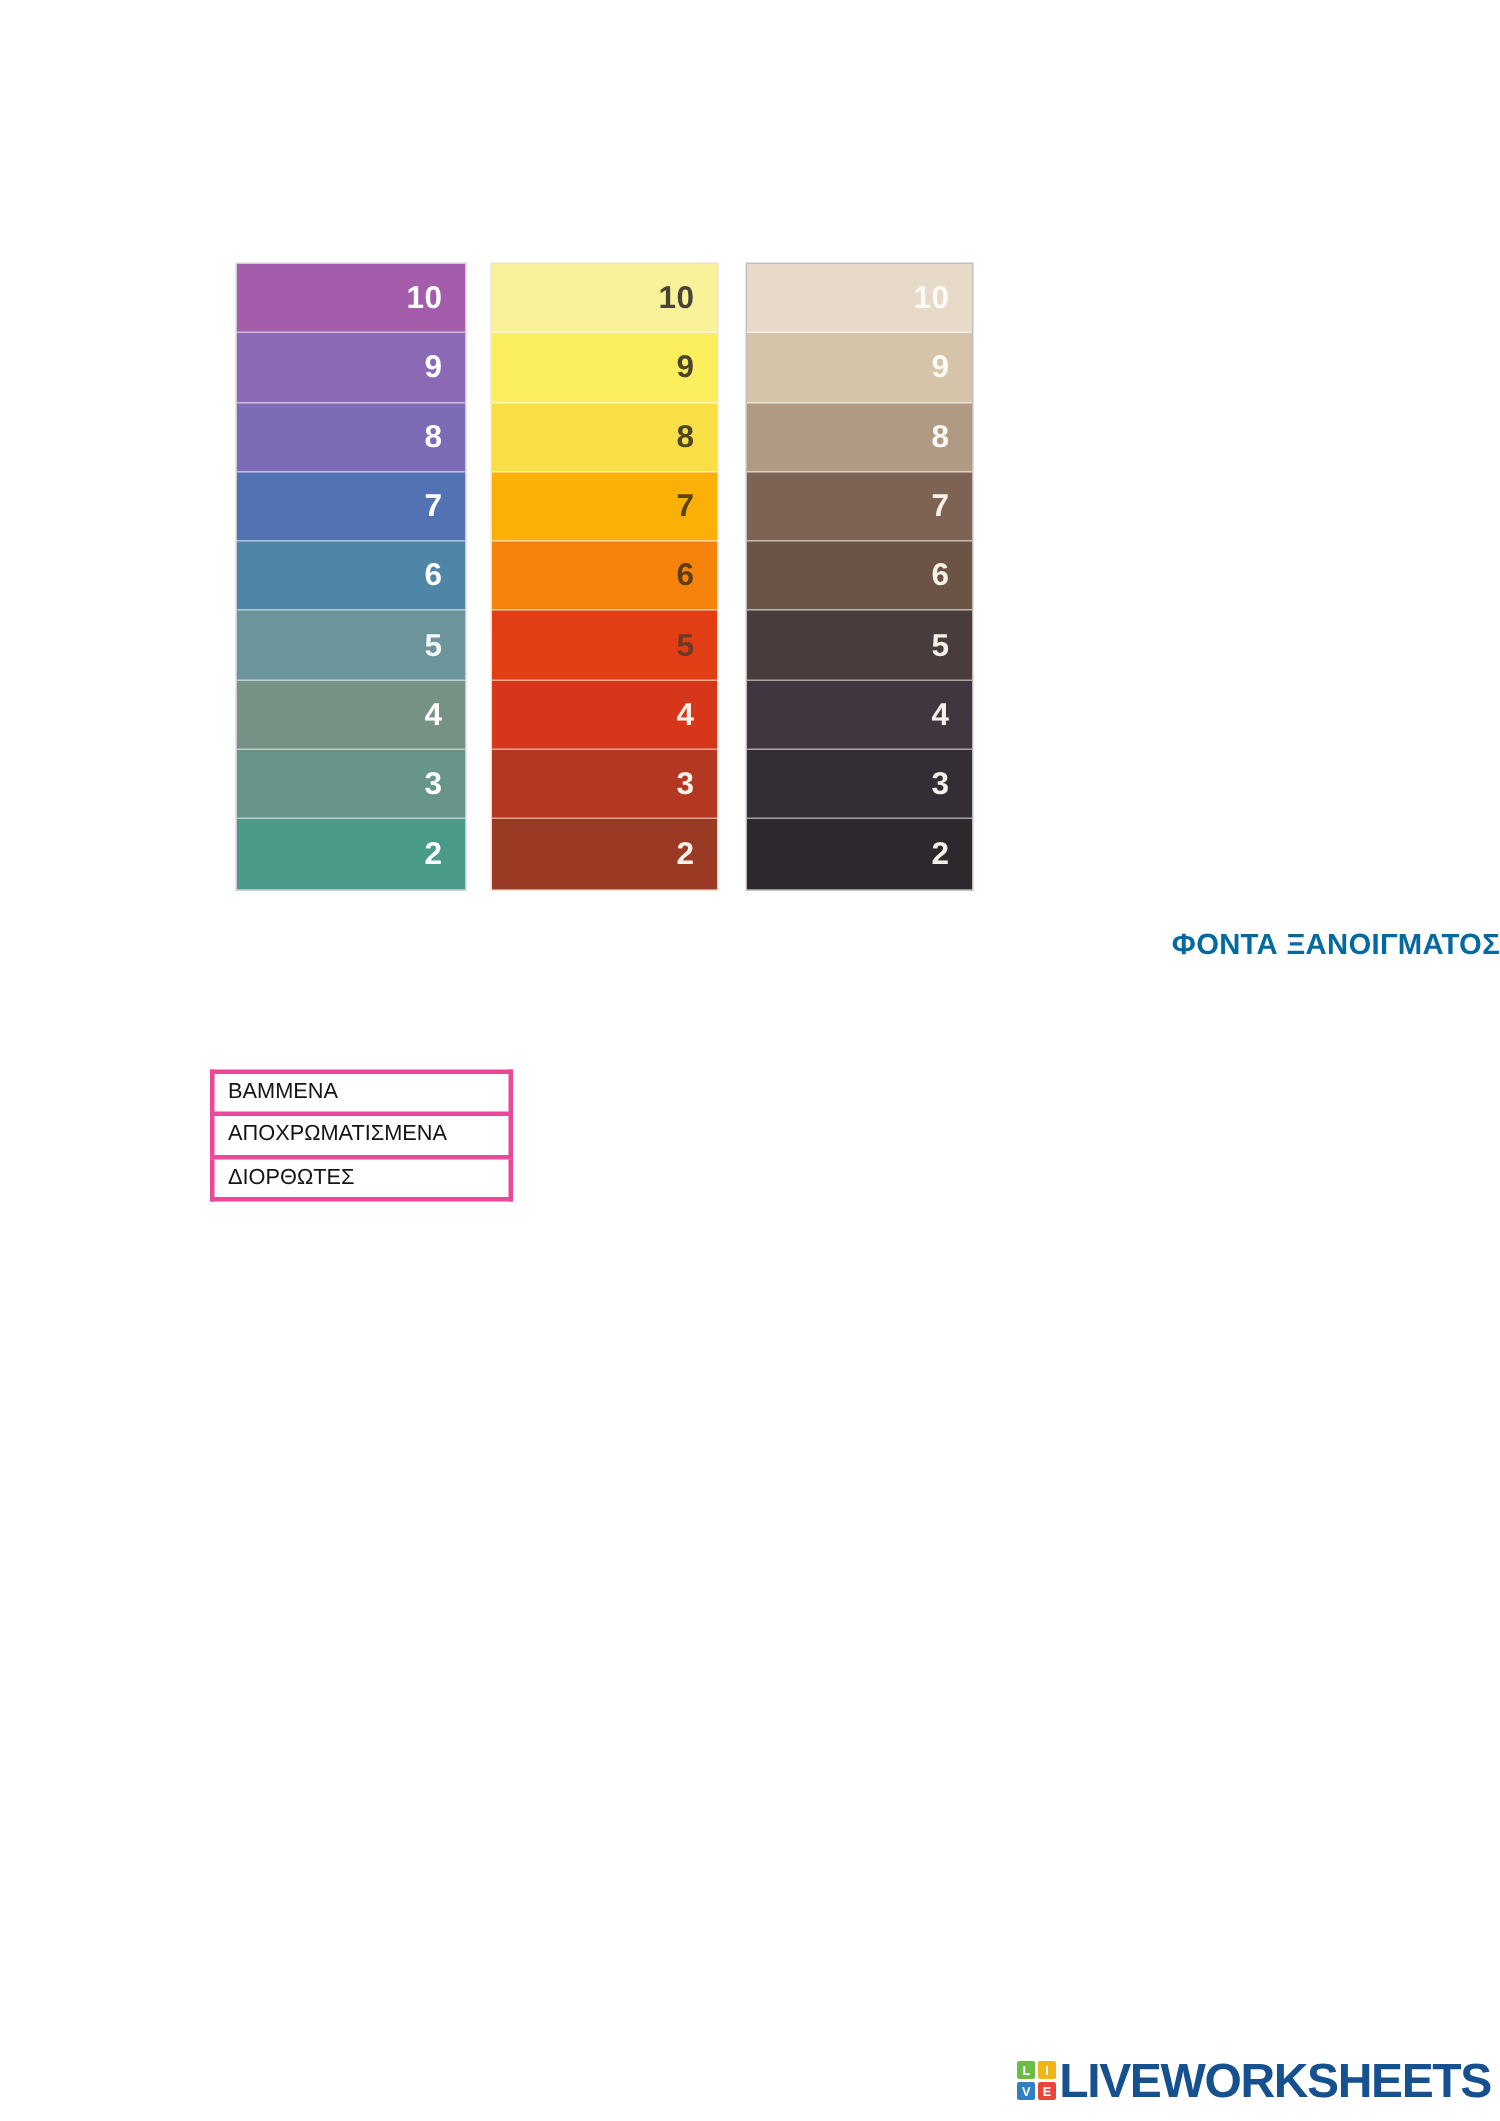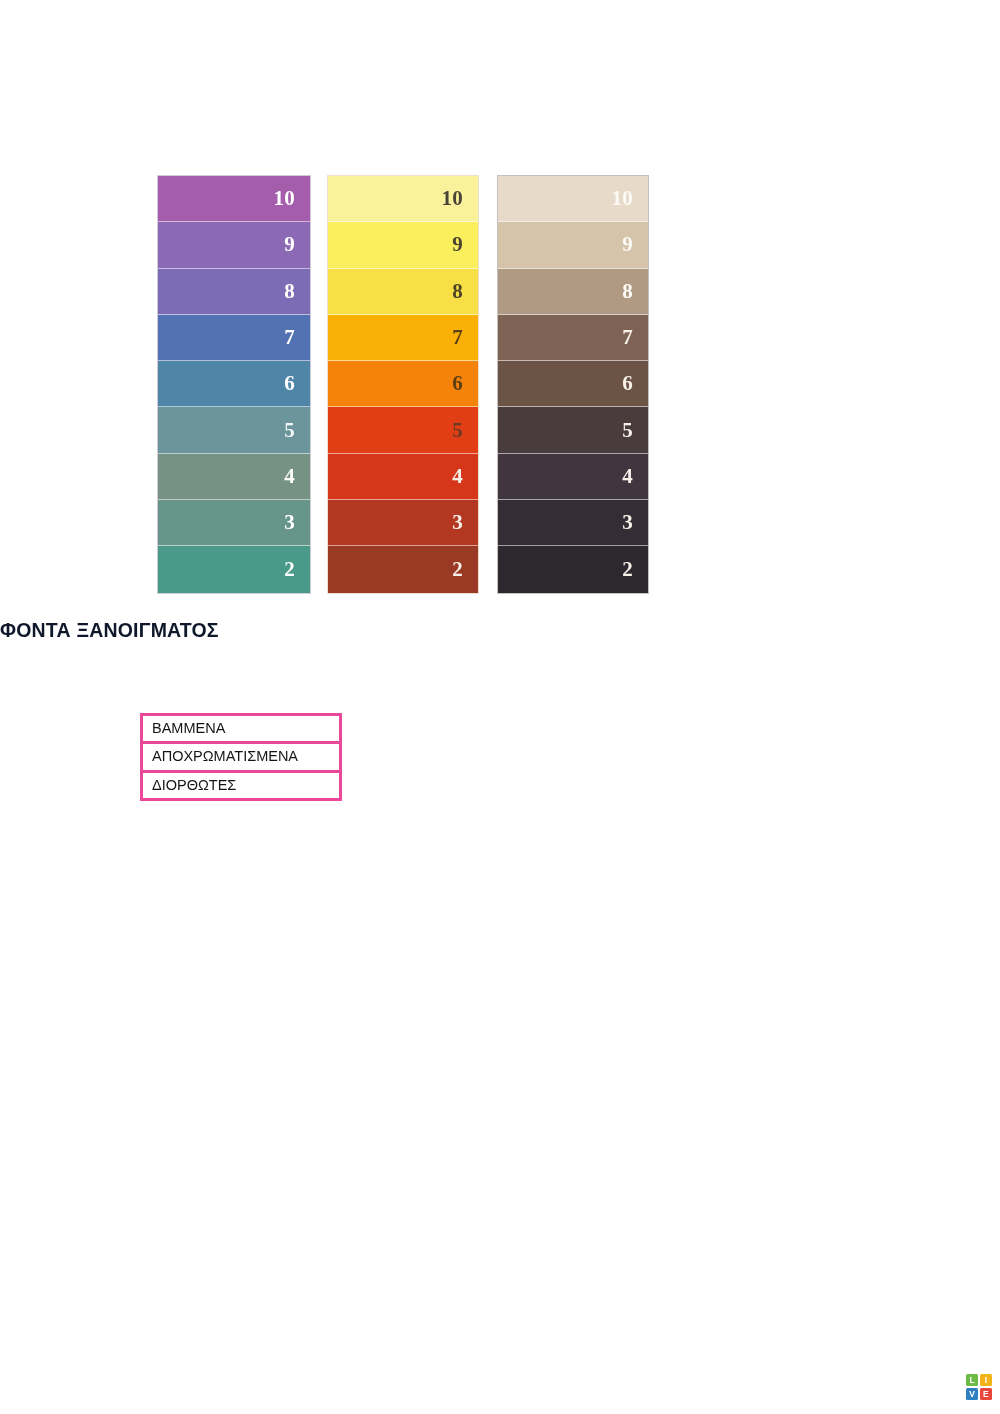--- a/index.html
+++ b/index.html
@@ -42,39 +42,38 @@
     height: 46.3px;
     display: flex;
     align-items: center;
     justify-content: flex-end;
     padding-right: 15px;
     font-size: 21px;
     font-weight: bold;
     letter-spacing: 0.3px;
     line-height: 1;
     border-bottom: 1.6px solid rgba(255,255,255,0.55);
-    font-family: Liberation Serif, serif;
   }
   .swatch-row:last-child { border-bottom: none; }
 
   
   #swatch-column-0 { box-shadow: 0 0 0 1px rgba(170,160,180,0.55); }
   #swatch-column-1 { box-shadow: 0 0 0 1px rgba(220,200,160,0.55); }
   #swatch-column-2 { box-shadow: 0 0 0 1px rgba(150,140,135,0.55); }
 
   
   #chart-caption {
     position: absolute;
     left: 0;
     top: 619px;
     width: 1000px;
-    text-align: left;
+    text-align: right;
     font-size: 19.5px;
     font-weight: bold;
-    color: #0f172a;
+    color: #0369a1;
     letter-spacing: 0.2px;
   }
 
   
   #legend-table {
     position: absolute;
     left: 140px;
     top: 713px;
     width: 202px;
     border: 1px solid #2b2b2b;
@@ -236,13 +235,14 @@
   </tbody>
 </table>
 
 <div id="footer-logo">
   <div id="liveworksheets-tiles">
       <span style="background: rgb(108, 187, 69);">L</span>
       <span style="background: rgb(242, 179, 24);">I</span>
       <span style="background: rgb(47, 127, 193);">V</span>
       <span style="background: rgb(232, 70, 58);">E</span>
     </div>
+  <div id="liveworksheets-wordmark" style="color: rgb(21, 80, 143);">LIVEWORKSHEETS</div>
 </div>
 
 </body></html>

